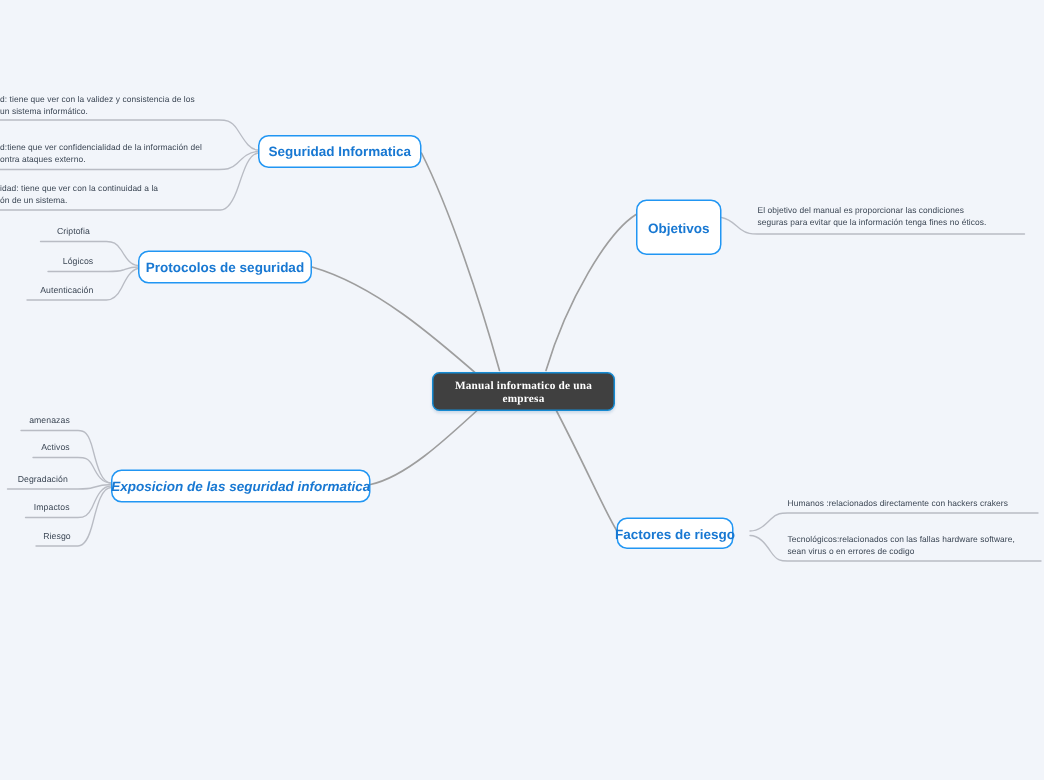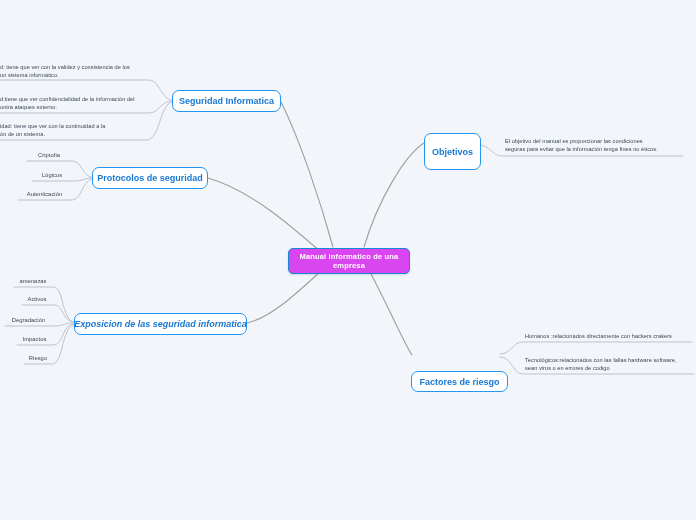--- a/index.html
+++ b/index.html
@@ -29,33 +29,34 @@
     width: 696px;
     height: 520px;
     pointer-events: none;
   }
   .node {
     position: absolute;
     box-sizing: border-box;
   }
   
   .root-node {
-    background: #d946ef;
+    background: #404040;
     border: 1px solid #1489d1;
     border-radius: 5px;
     color: #ffffff;
     font-size: 7.5px;
     font-weight: bold;
     letter-spacing: 0.15px;
     display: flex;
     align-items: center;
     justify-content: center;
     text-align: center;
     padding: 0 8px;
     box-shadow: 0 1px 2px rgba(20,90,150,0.18);
+    font-family: Liberation Serif, serif;
   }
   
   .branch-node {
     background: #ffffff;
     border: 1.4px solid #2196f3;
     border-radius: 7px;
     color: #1878d2;
     font-weight: bold;
     display: flex;
     align-items: center;
@@ -198,21 +199,21 @@
 
   <div class="node branch-node b-objetivos" style="left:424px; top:133px; width:57px; height:37px;">
     <span>Objetivos</span>
   </div>
 
   <div class="node leaf-node" style="left:505px; top:137px; width:185px; height:18px;">
     <span class="leaf-text">El objetivo del manual es proporcionar  las condiciones
 seguras para evitar que la información tenga fines  no éticos.</span>
   </div>
 
-  <div class="node branch-node b-factores" style="left:411px; top:345px; width:97px; height:21px;margin-top:26px;">
+  <div class="node branch-node b-factores" style="left:411px; top:345px; width:78px; height:21px;">
     <span>Factores de riesgo</span>
   </div>
 
   <div class="node leaf-node" style="left:525px; top:333px; width:167px; height:9px;">
     <span class="leaf-text">Humanos :relacionados directamente con hackers crakers</span>
   </div>
 
   <div class="node leaf-node" style="left:525px; top:356px; width:169px; height:18px;">
     <span class="leaf-text">Tecnológicos:relacionados con las fallas hardware software,
 sean virus o en errores de codigo</span>

